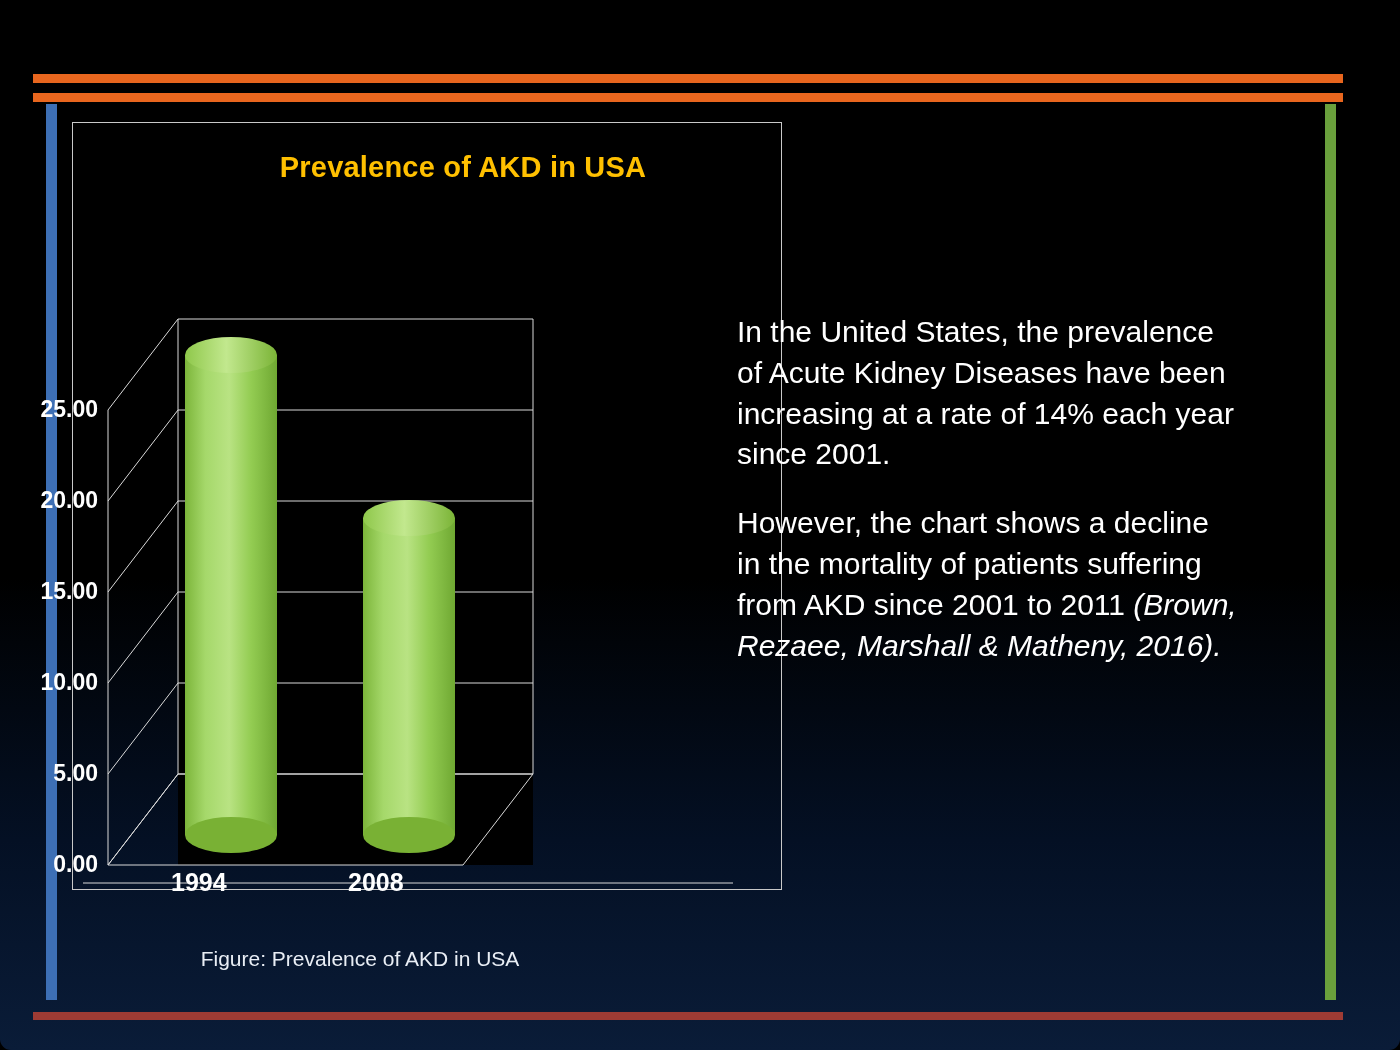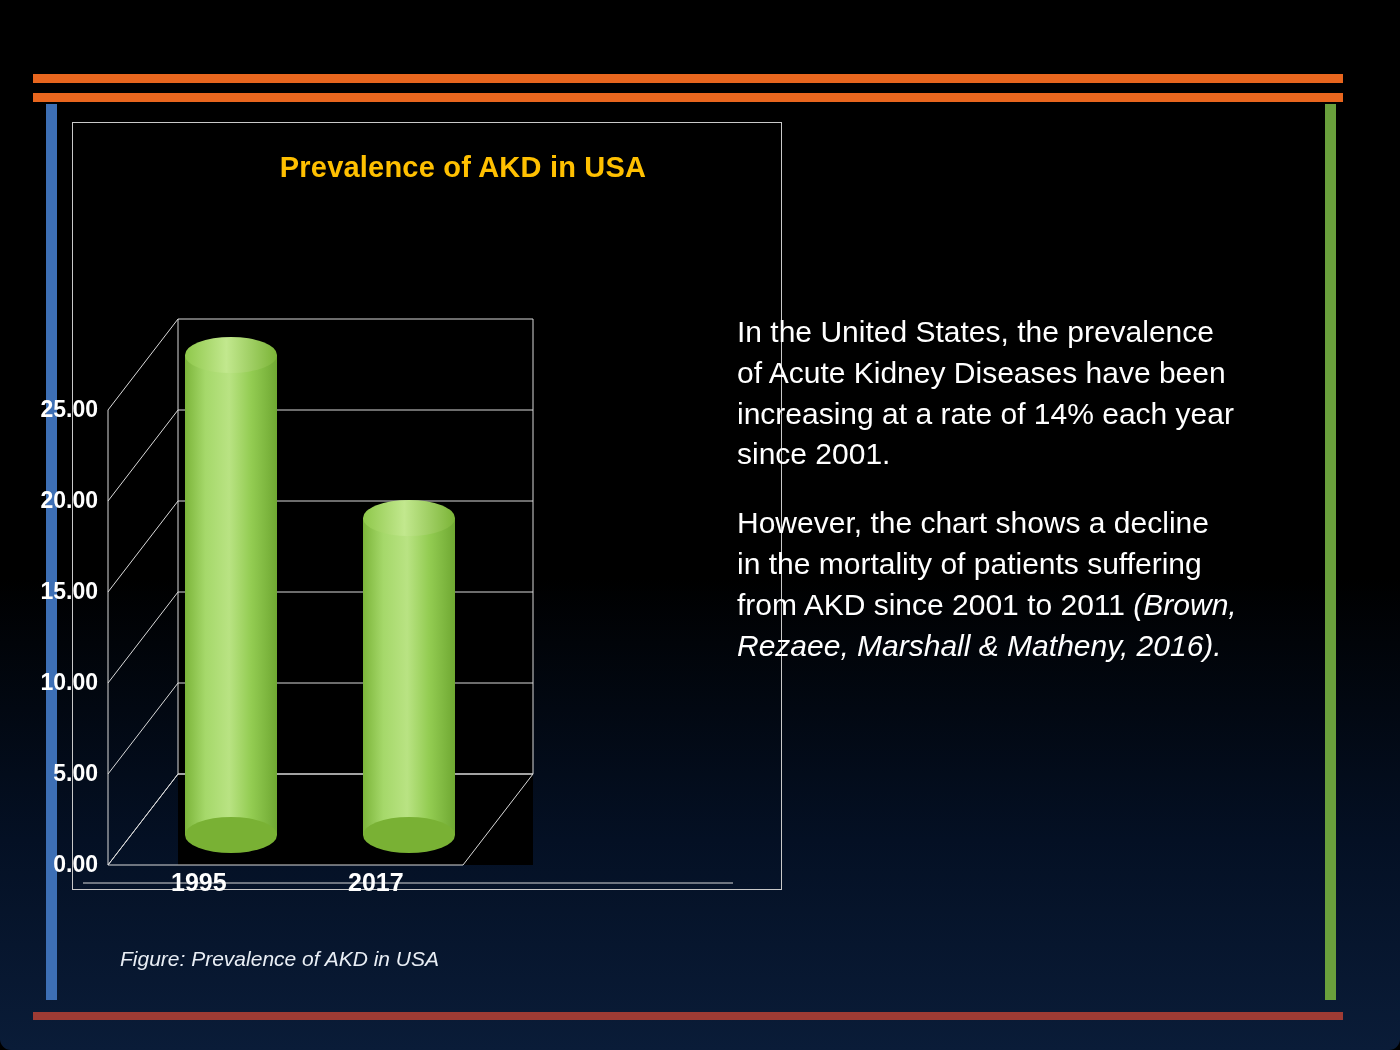--- a/index.html
+++ b/index.html
@@ -88,24 +88,23 @@
     color: #ffffff;
     font-size: 25px;
     font-weight: bold;
   }
   
   .caption {
     position: absolute;
     left: 120px;
     top: 945px;
     width: 480px;
-    text-align: left;
+    text-align: center;
     color: #e9eef5;
     font-size: 21px;
-    font-style: italic;
     line-height: 1.35;
   }
   
   .body-text {
     position: absolute;
     left: 737px;
     top: 312px;
     width: 500px;
     color: #ffffff;
     font-size: 30px;
@@ -196,22 +195,22 @@
 
     <div class="ylabels">
       <div class="ylabel" style="top:728px; left:-95px; width:120px;">0.00</div>
       <div class="ylabel" style="top:637px; left:-95px; width:120px;">5.00</div>
       <div class="ylabel" style="top:546px; left:-105px; width:130px;">10.00</div>
       <div class="ylabel" style="top:455px; left:-105px; width:130px;">15.00</div>
       <div class="ylabel" style="top:364px; left:-105px; width:130px;">20.00</div>
       <div class="ylabel" style="top:273px; left:-105px; width:130px;">25.00</div>
     </div>
 
-    <div class="xlabel" style="left:98px; top:745px;">1995</div>
-    <div class="xlabel" style="left:275px; top:745px;">2017</div>
+    <div class="xlabel" style="left:98px; top:745px;">1994</div>
+    <div class="xlabel" style="left:275px; top:745px;">2008</div>
 
   </div>
 
   <div class="caption">
     <div>Figure: Prevalence of AKD in USA</div>
   </div>
 
   <div class="body-text">
     <p>In the United States, the prevalence of Acute Kidney Diseases have been increasing at a rate of 14% each year since 2001.</p>
     <p>

